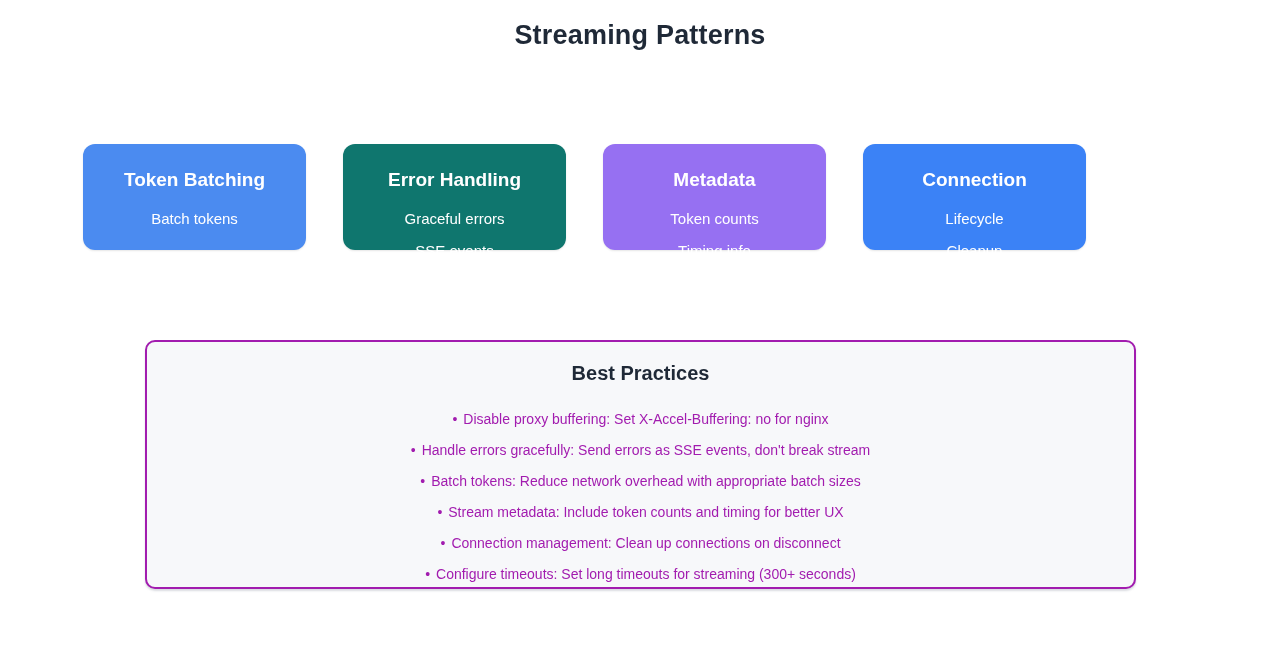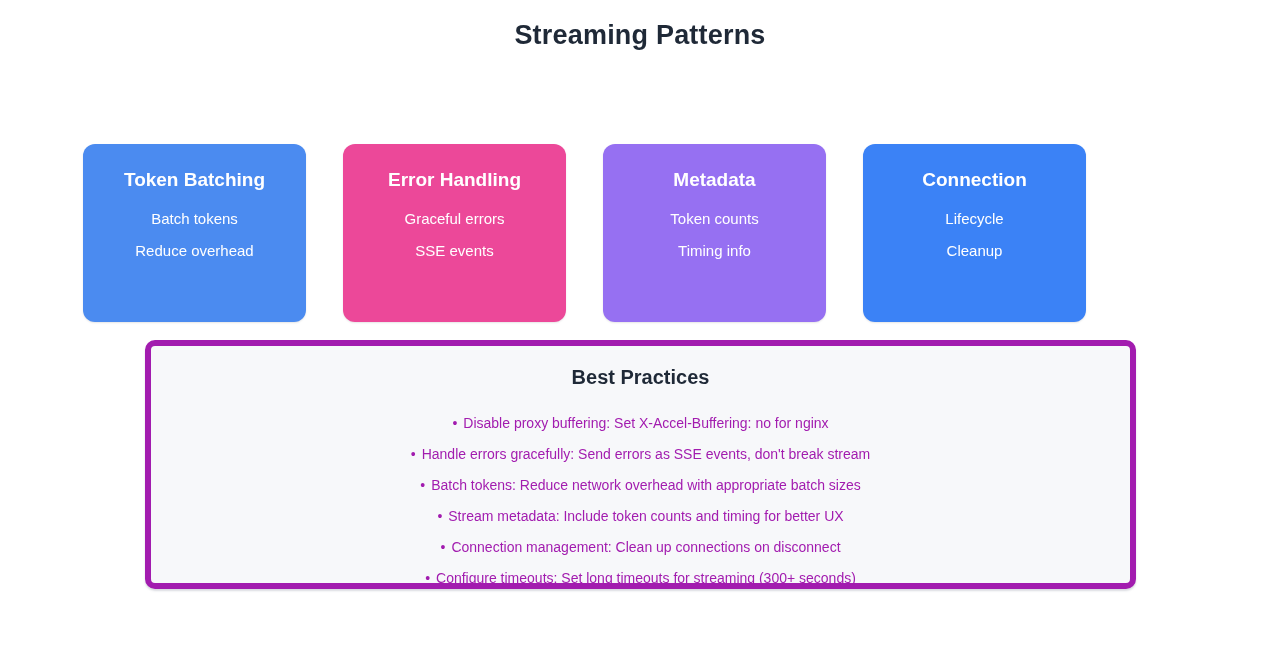--- a/index.html
+++ b/index.html
@@ -25,21 +25,21 @@
     text-align: center;
     font-size: 27px;
     font-weight: bold;
     color: #1f2937;
     letter-spacing: 0.2px;
   }
   .card {
     position: absolute;
     top: 144px;
     width: 223px;
-    height: 178px;
+    height: 106px;
     border-radius: 12px;
     box-sizing: border-box;
     padding-top: 25px;
     text-align: center;
     color: #ffffff;
     box-shadow: 0 1px 2px rgba(0,0,0,0.10);
   }
   .card-1 { left: 83px; }
   .card-2 { left: 343px; }
   .card-3 { left: 603px; }
@@ -58,21 +58,21 @@
     margin-top: 19px;
   }
   .panel {
     position: absolute;
     left: 145px;
     top: 340px;
     width: 991px;
     height: 249px;
     box-sizing: border-box;
     background: #f7f8fa;
-    border: 6px solid #a21caf;
+    border: 2px solid #a21caf;
     border-radius: 10px;
     box-shadow: 0 2px 2px rgba(150,155,170,0.35);
   }
   .panel-title {
     margin-top: 20px;
     text-align: center;
     font-size: 20px;
     font-weight: bold;
     color: #1f2937;
     line-height: 23px;
@@ -95,24 +95,23 @@
 </head>
 <body>
 
 <div class="stage">
 
   <div class="page-title">Streaming Patterns</div>
 
   <div class="card card-1" style="background-color: rgb(75, 139, 240);">
     <div class="card-title">Token Batching</div>
     <div class="card-line first">Batch tokens</div>
-    <div class="card-line">Reduce overhead</div>
   </div>
 
-  <div class="card card-2" style="background-color: #ec4899; text-align: center;">
+  <div class="card card-2" style="background-color: #0f766e; text-align: center;">
     <div class="card-title">Error Handling</div>
     <div class="card-line first">Graceful errors</div>
     <div class="card-line">SSE events</div>
   </div>
 
   <div class="card card-3" style="background-color: rgb(150, 112, 242);">
     <div class="card-title">Metadata</div>
     <div class="card-line first">Token counts</div>
     <div class="card-line">Timing info</div>
   </div>

